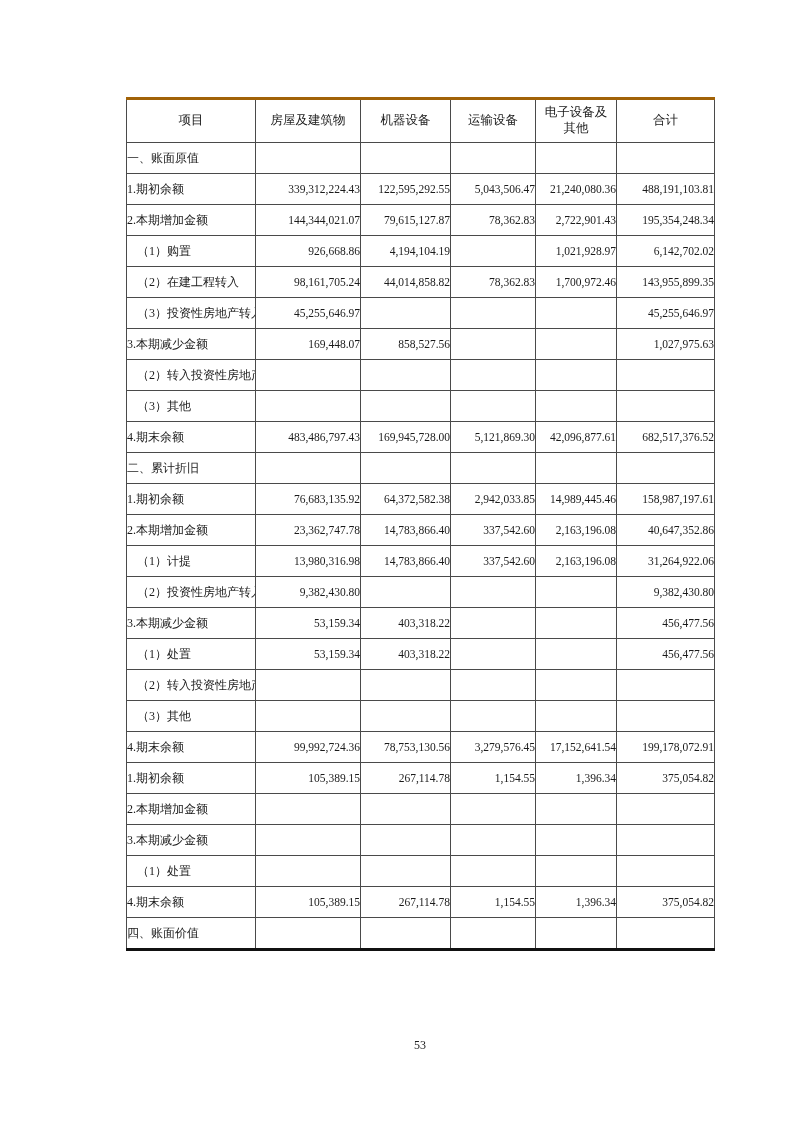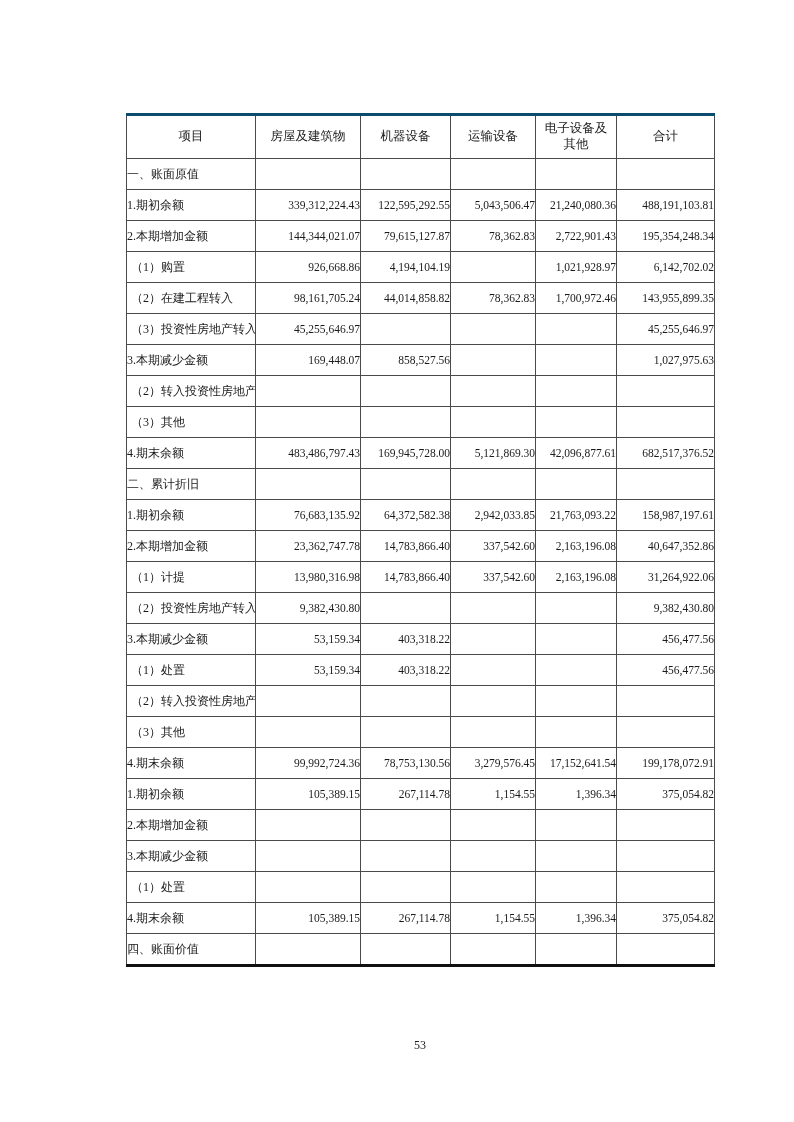--- a/index.html
+++ b/index.html
@@ -10,38 +10,38 @@
     color:#1a1a1a;
     position:relative;
     overflow:hidden;
   }
   .page{position:absolute;left:0;top:0;width:794px;height:1122px;background:#fff;}
   table.fin{
     position:absolute;left:126px;top:97px;width:588px;
     border-collapse:collapse;table-layout:fixed;
     font-size:12px;
   }
-  table.fin{border-top:3px solid #0c4a6e;border-bottom:3px solid #111;margin-top:16px;}
+  table.fin{border-top:3px solid #a16207;border-bottom:3px solid #111;}
   table.fin td,table.fin th{
     border:1px solid #4a4a4a;
     padding:0;
     vertical-align:middle;
     font-weight:normal;
     overflow:hidden;
     line-height:1.25;
   }
   table.fin th{
     height:40px;
     text-align:center;
     font-size:12.5px;
     padding:1px 3px;
   }
   table.fin td{height:30px;}
   td.lbl{text-align:left;padding-left:7px;padding-right:2px;white-space:nowrap;}
-  tr.sub td.lbl{padding-left:4px;}
+  tr.sub td.lbl{padding-left:10px;}
   td.num{text-align:right;padding-right:6px;font-size:11.5px;white-space:nowrap;}
   .pageno{
     position:absolute;left:126px;top:1038px;width:588px;
     text-align:center;font-size:12px;
   }
 </style>
 </head>
 <body>
 
 <div class="page">
@@ -152,21 +152,21 @@
           <td class="num"></td>
           <td class="num"></td>
           <td class="num"></td>
           <td class="num"></td>
         </tr>
         <tr class="item">
           <td class="lbl">1.期初余额</td>
           <td class="num">76,683,135.92</td>
           <td class="num">64,372,582.38</td>
           <td class="num">2,942,033.85</td>
-          <td class="num">21,763,093.22</td>
+          <td class="num">14,989,445.46</td>
           <td class="num">158,987,197.61</td>
         </tr>
         <tr class="item">
           <td class="lbl">2.本期增加金额</td>
           <td class="num">23,362,747.78</td>
           <td class="num">14,783,866.40</td>
           <td class="num">337,542.60</td>
           <td class="num">2,163,196.08</td>
           <td class="num">40,647,352.86</td>
         </tr>

